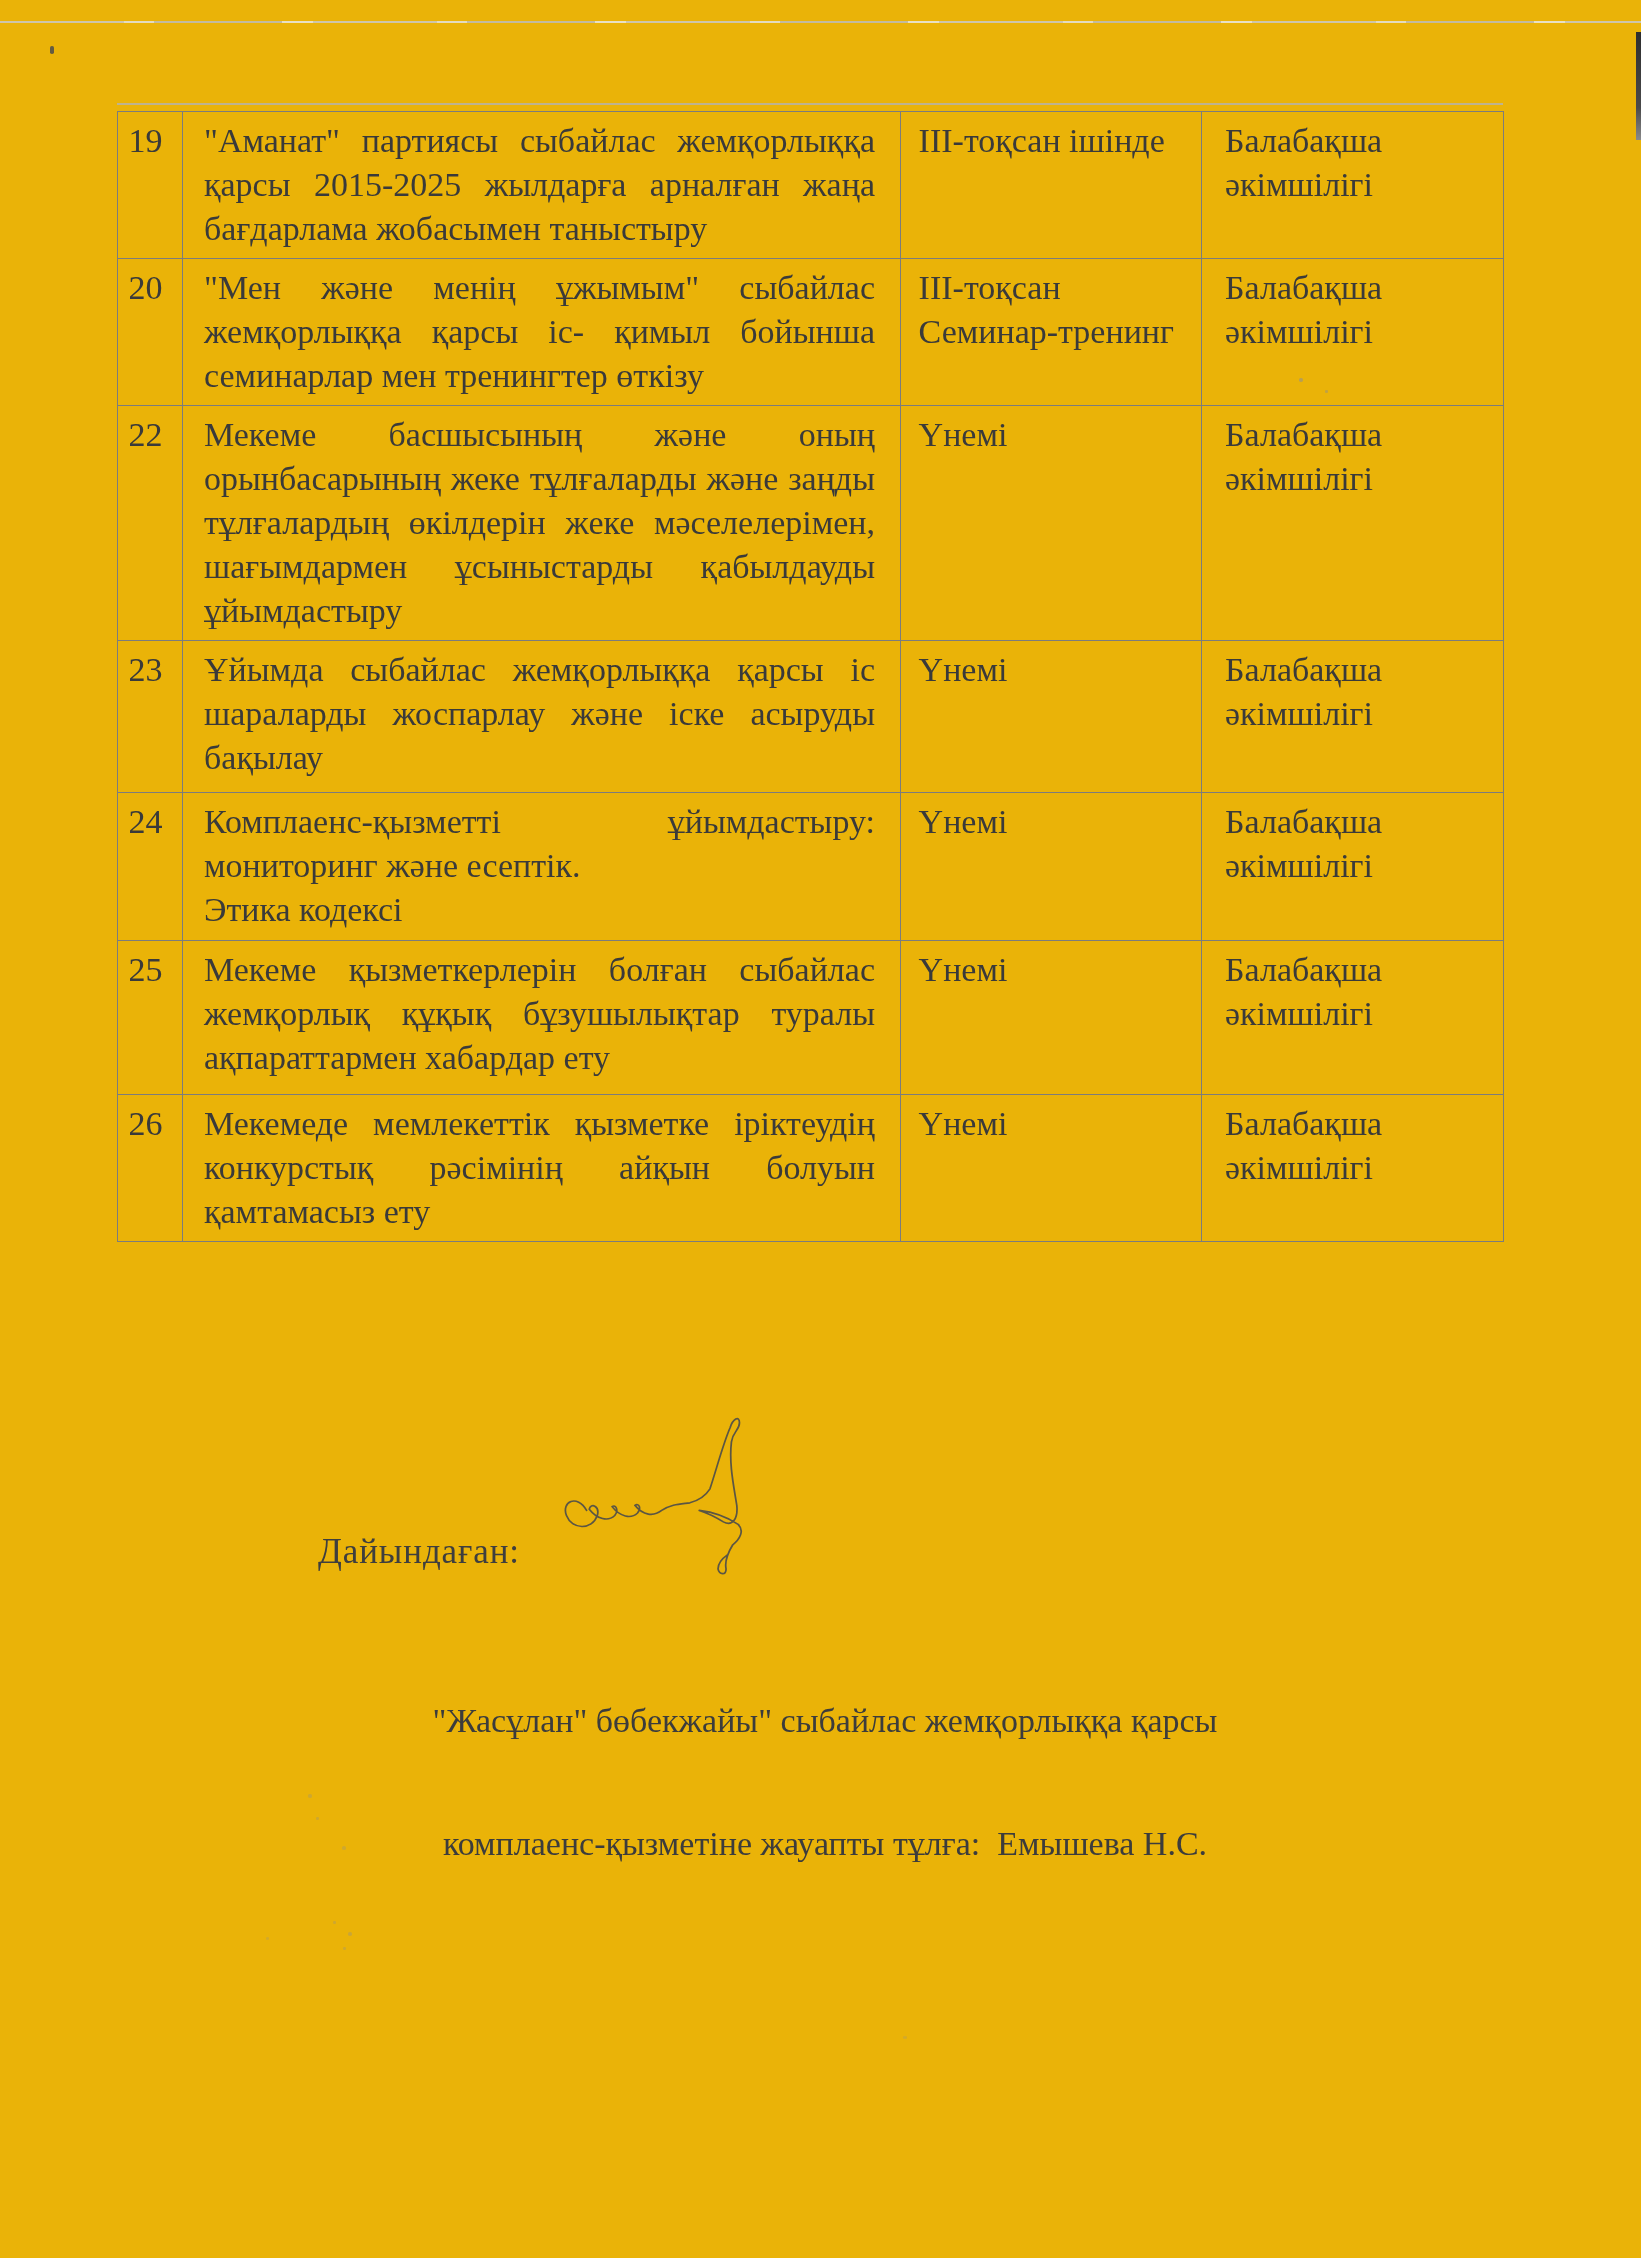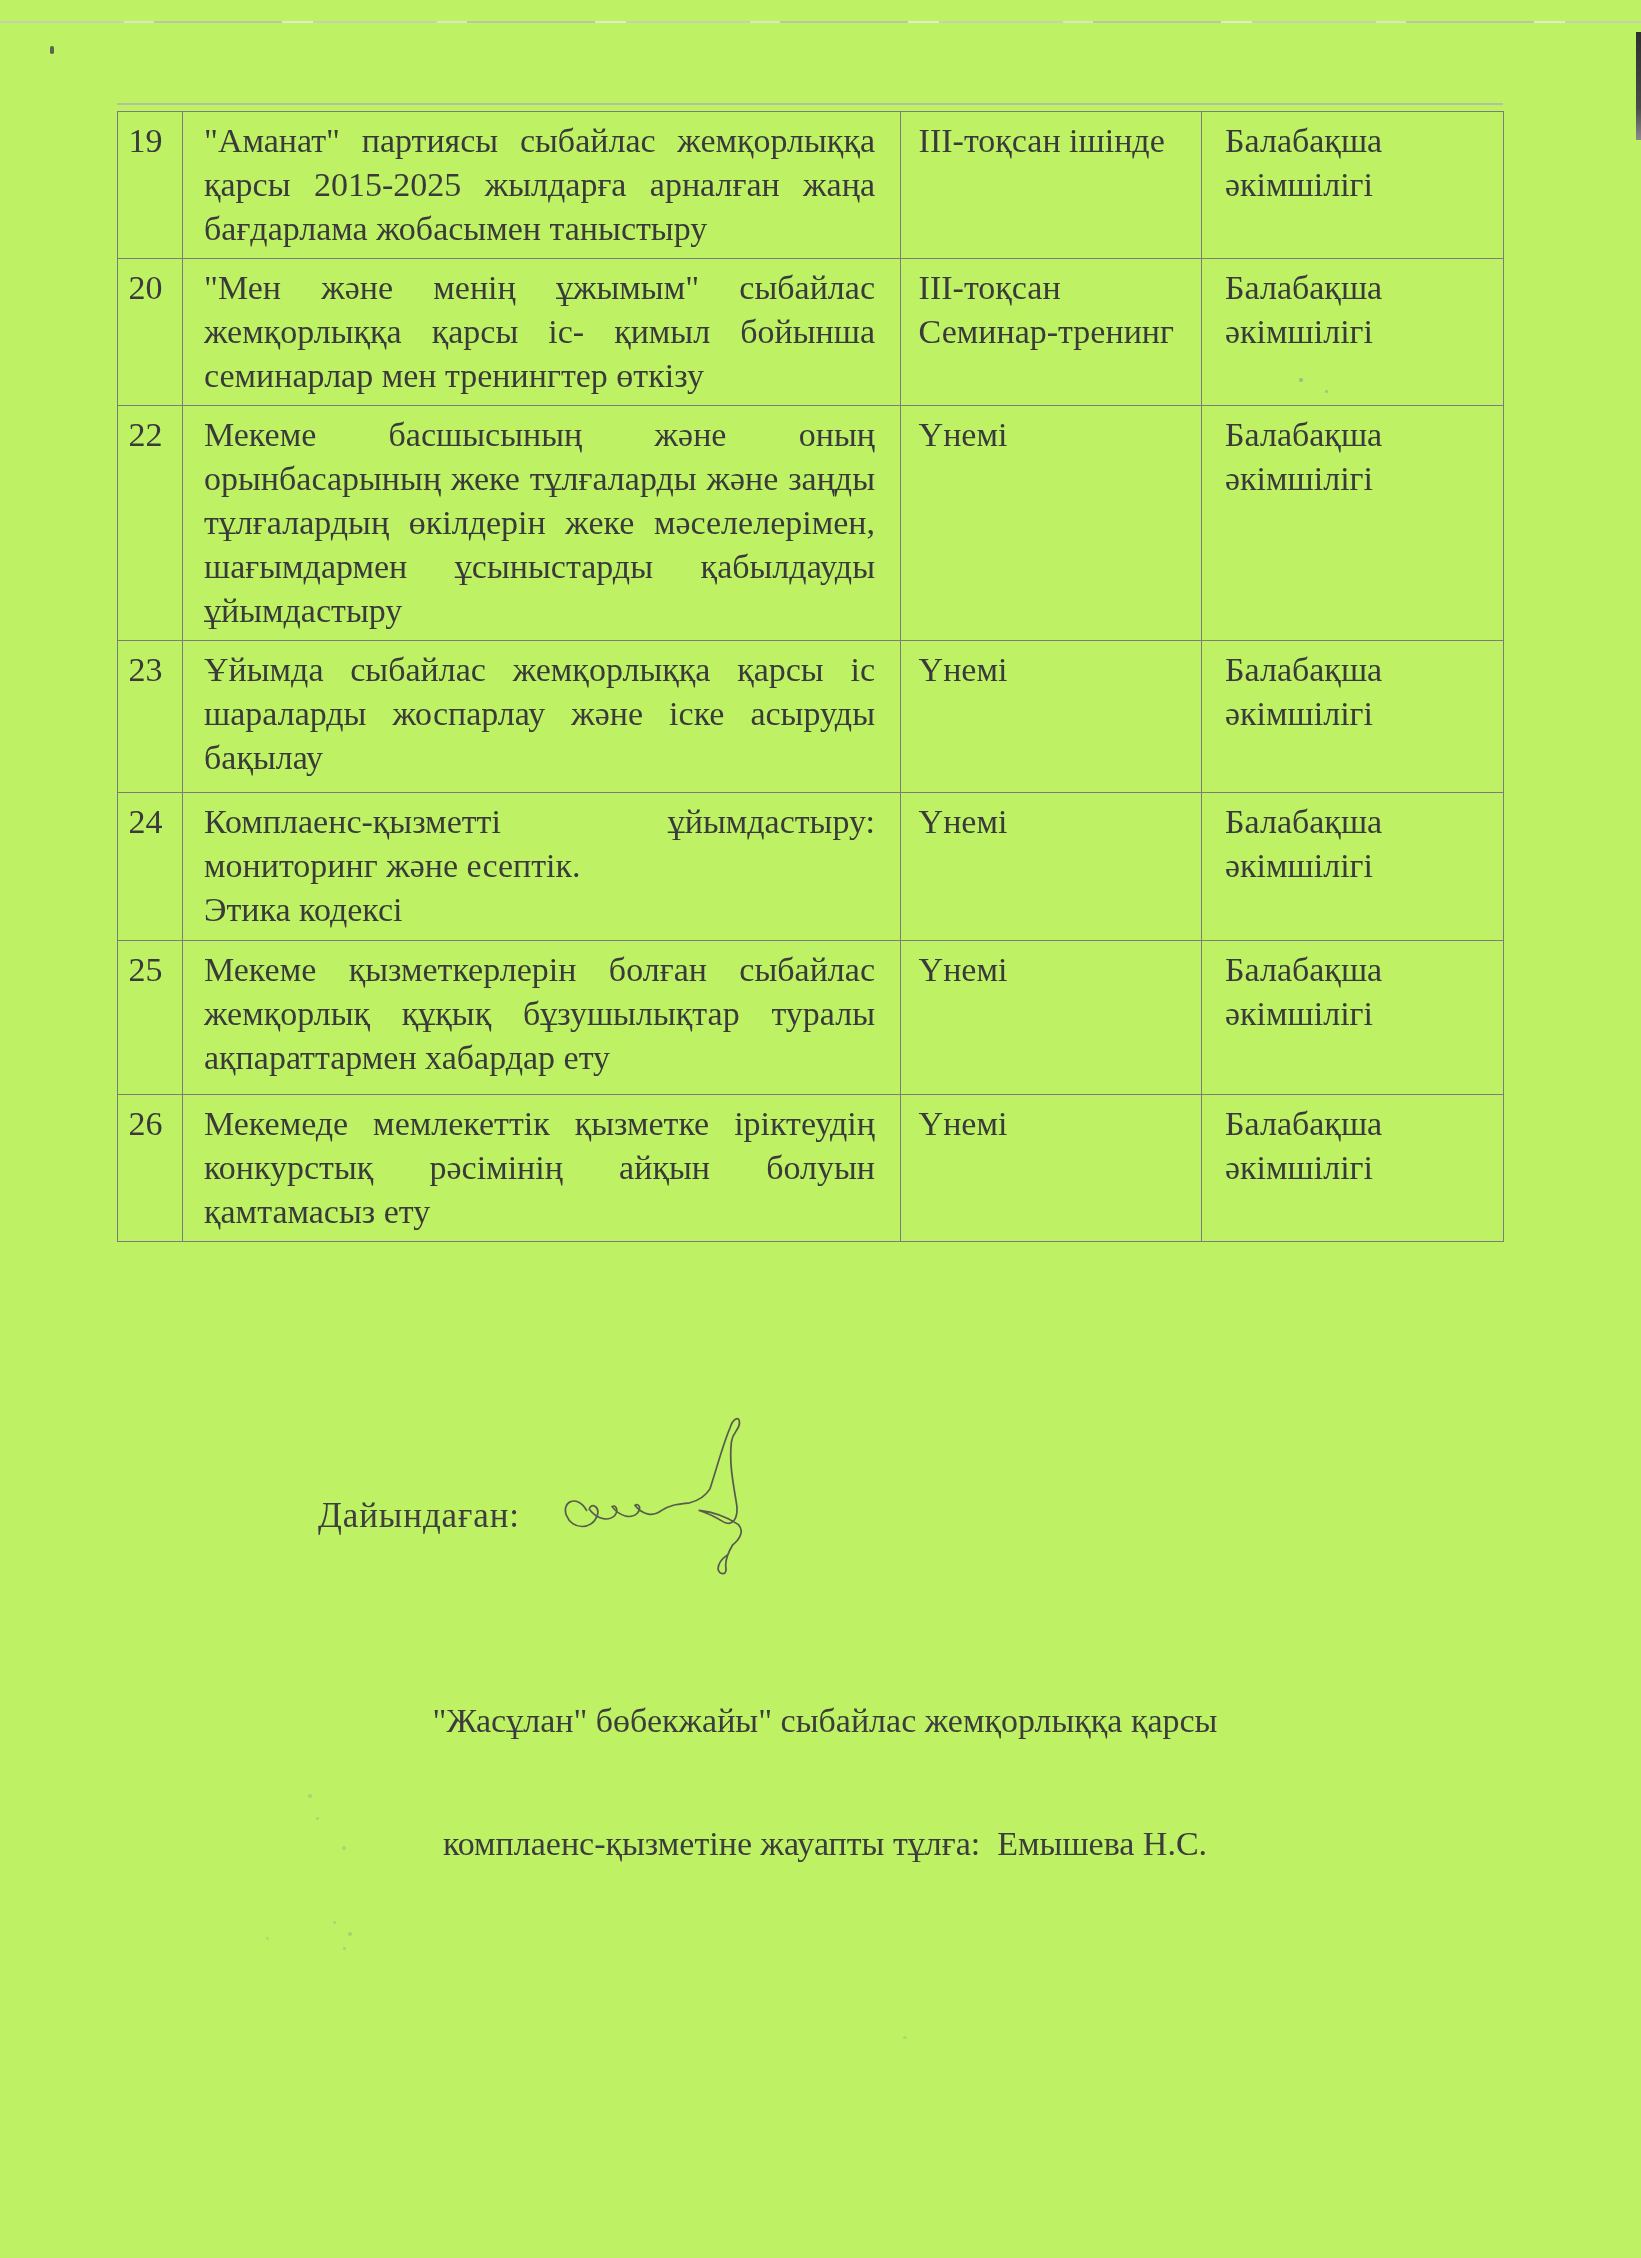--- a/index.html
+++ b/index.html
@@ -4,21 +4,21 @@
 <style>
   html, body {
     margin: 0;
     padding: 0;
     background: #ffffff;
   }
   .page {
     position: relative;
     width: 1642px;
     height: 2258px;
-    background: #bef264;
+    background: #eab308;
     overflow: hidden;
     font-family: "Liberation Serif", "DejaVu Serif", serif;
     color: #3a3a3a;
   }
 
   
   .scan-topline {
     position: absolute;
     left: 0; top: 21px;
     width: 1642px; height: 1.8px;
@@ -85,21 +85,21 @@
   tr.r2 { height: 109px; }
   tr.r3 { height: 226px; }
   tr.r4 { height: 152px; }
   tr.r5 { height: 148px; }
   tr.r6 { height: 154px; }
   tr.r7 { height: 138px; }
 
   
   .prepared {
     position: absolute;
-    left: 318px; top: 1496px;
+    left: 318px; top: 1532px;
     font-size: 35px;
     color: #3e3e3e;
     letter-spacing: 0.9px;
   }
   .signature {
     position: absolute;
     left: 545px; top: 1410px;
     width: 228px; height: 178px;
   }
   .note {

